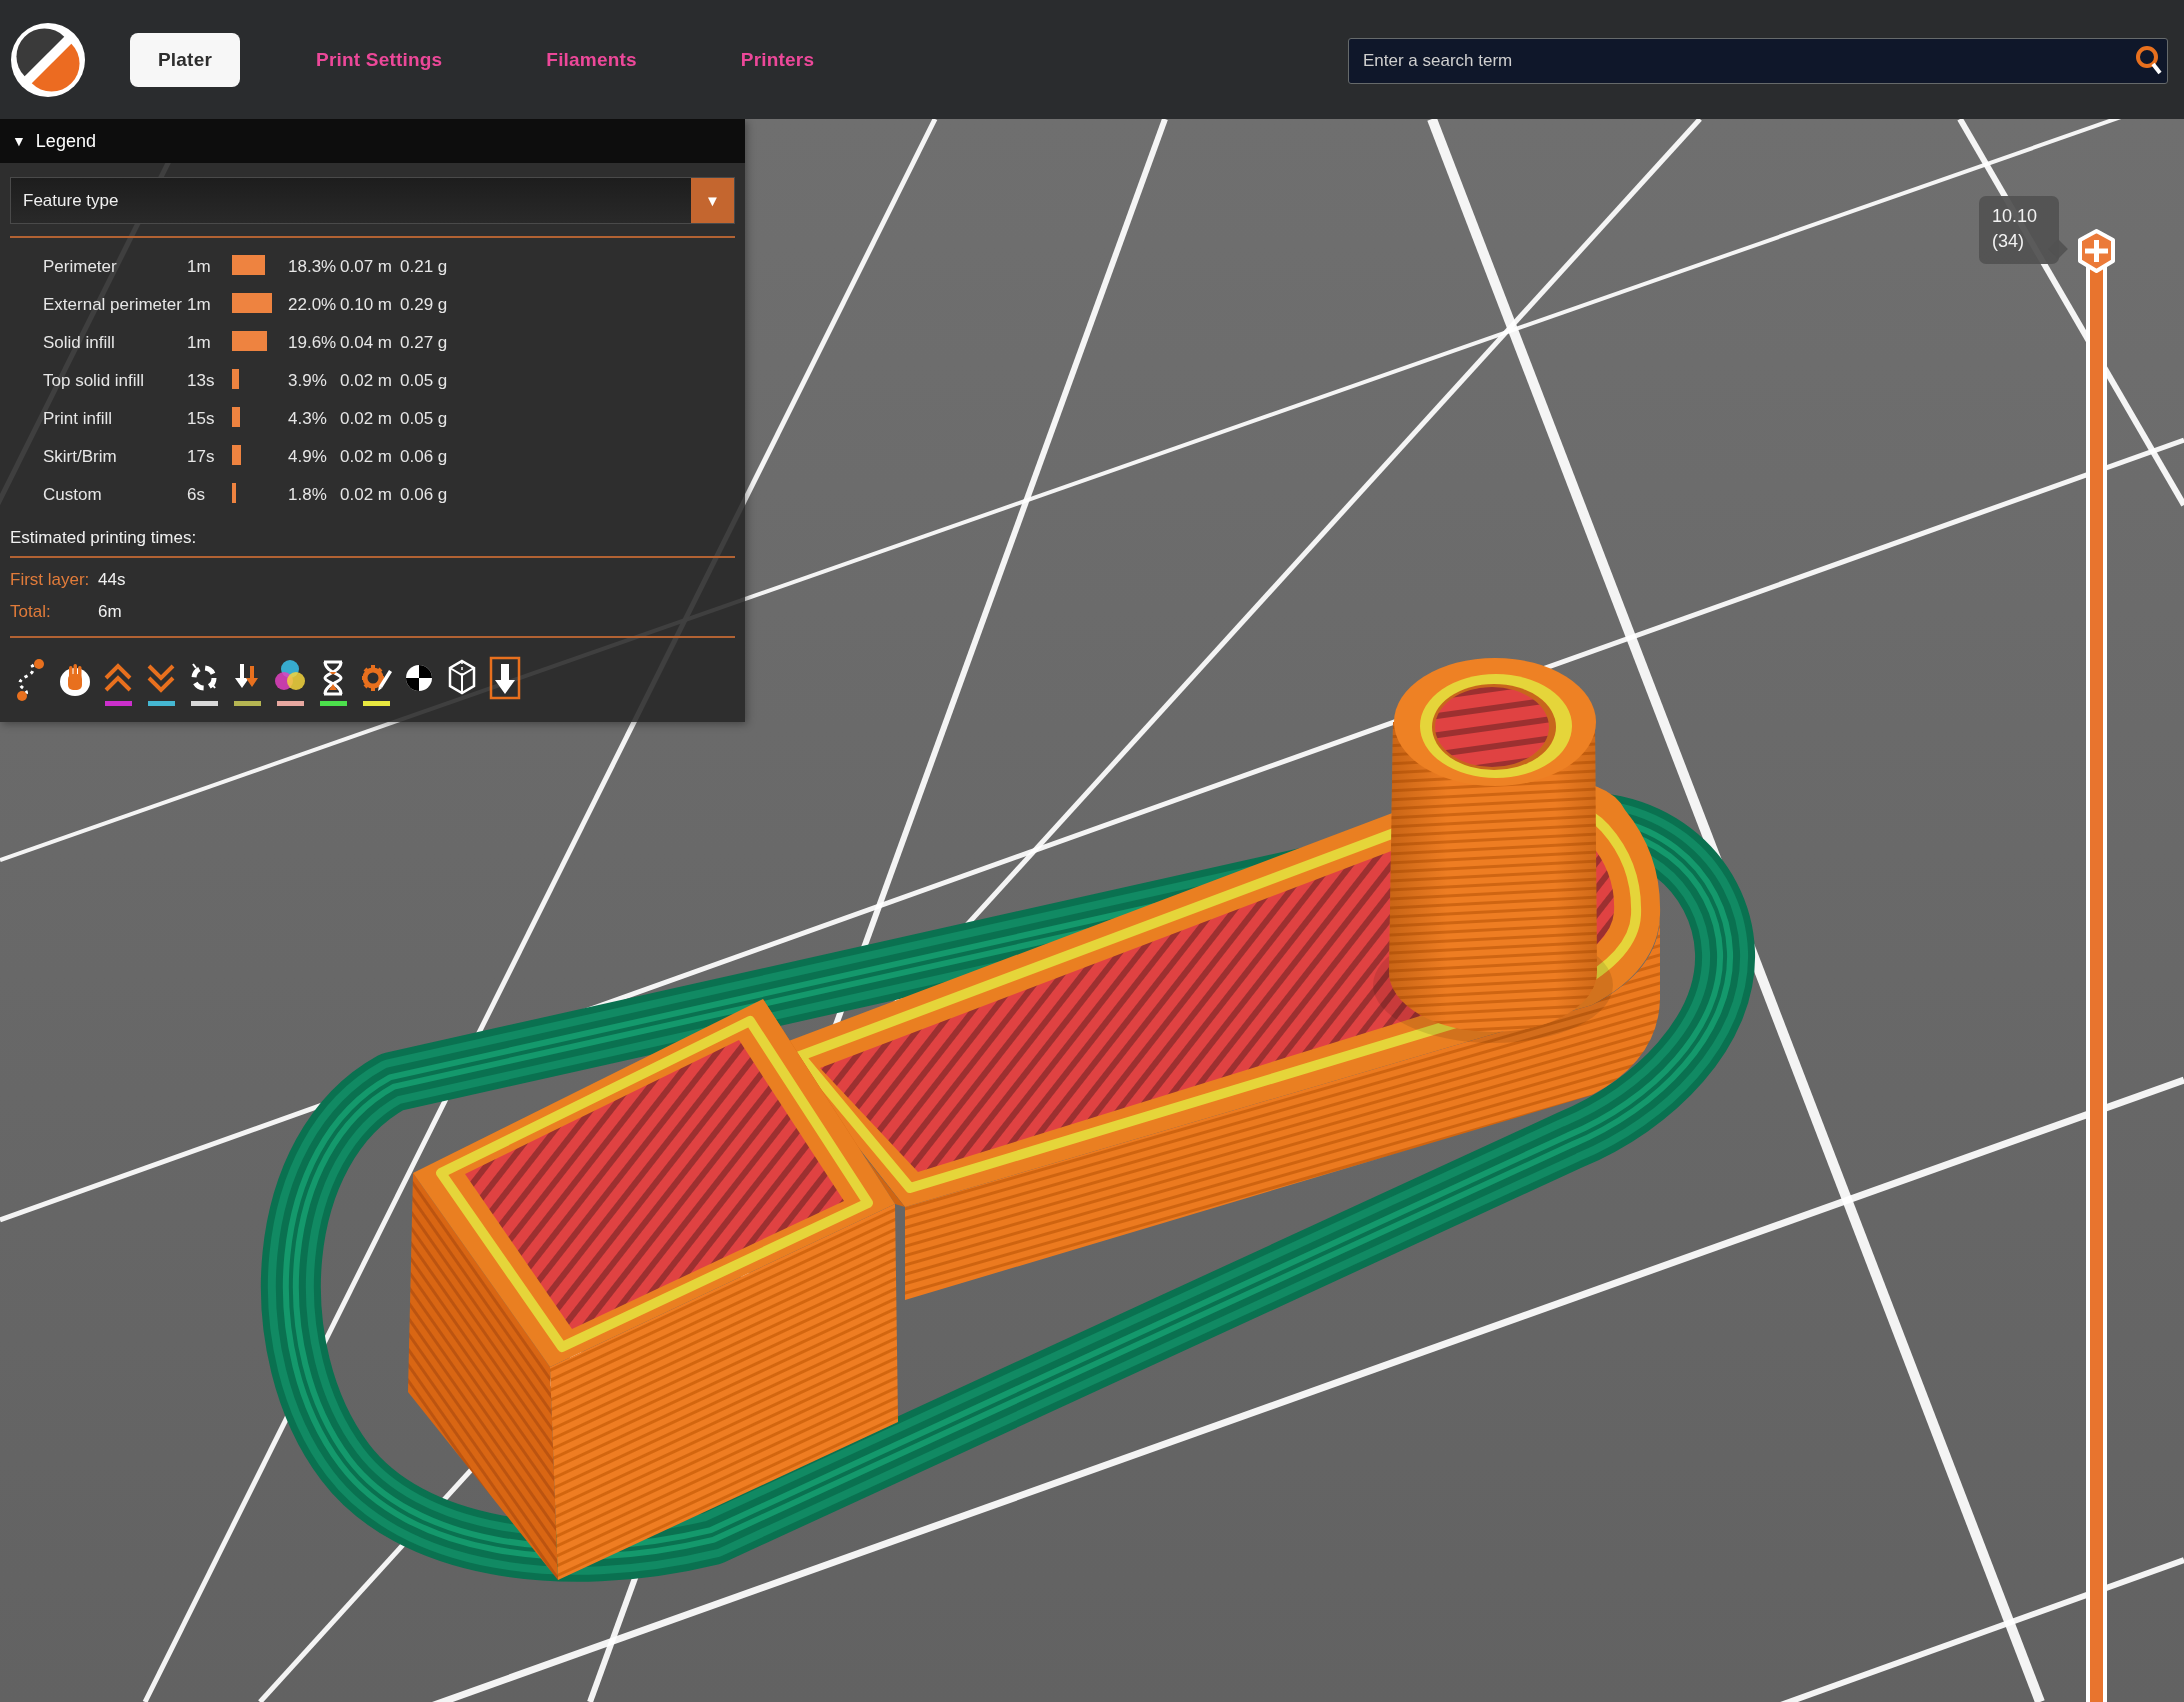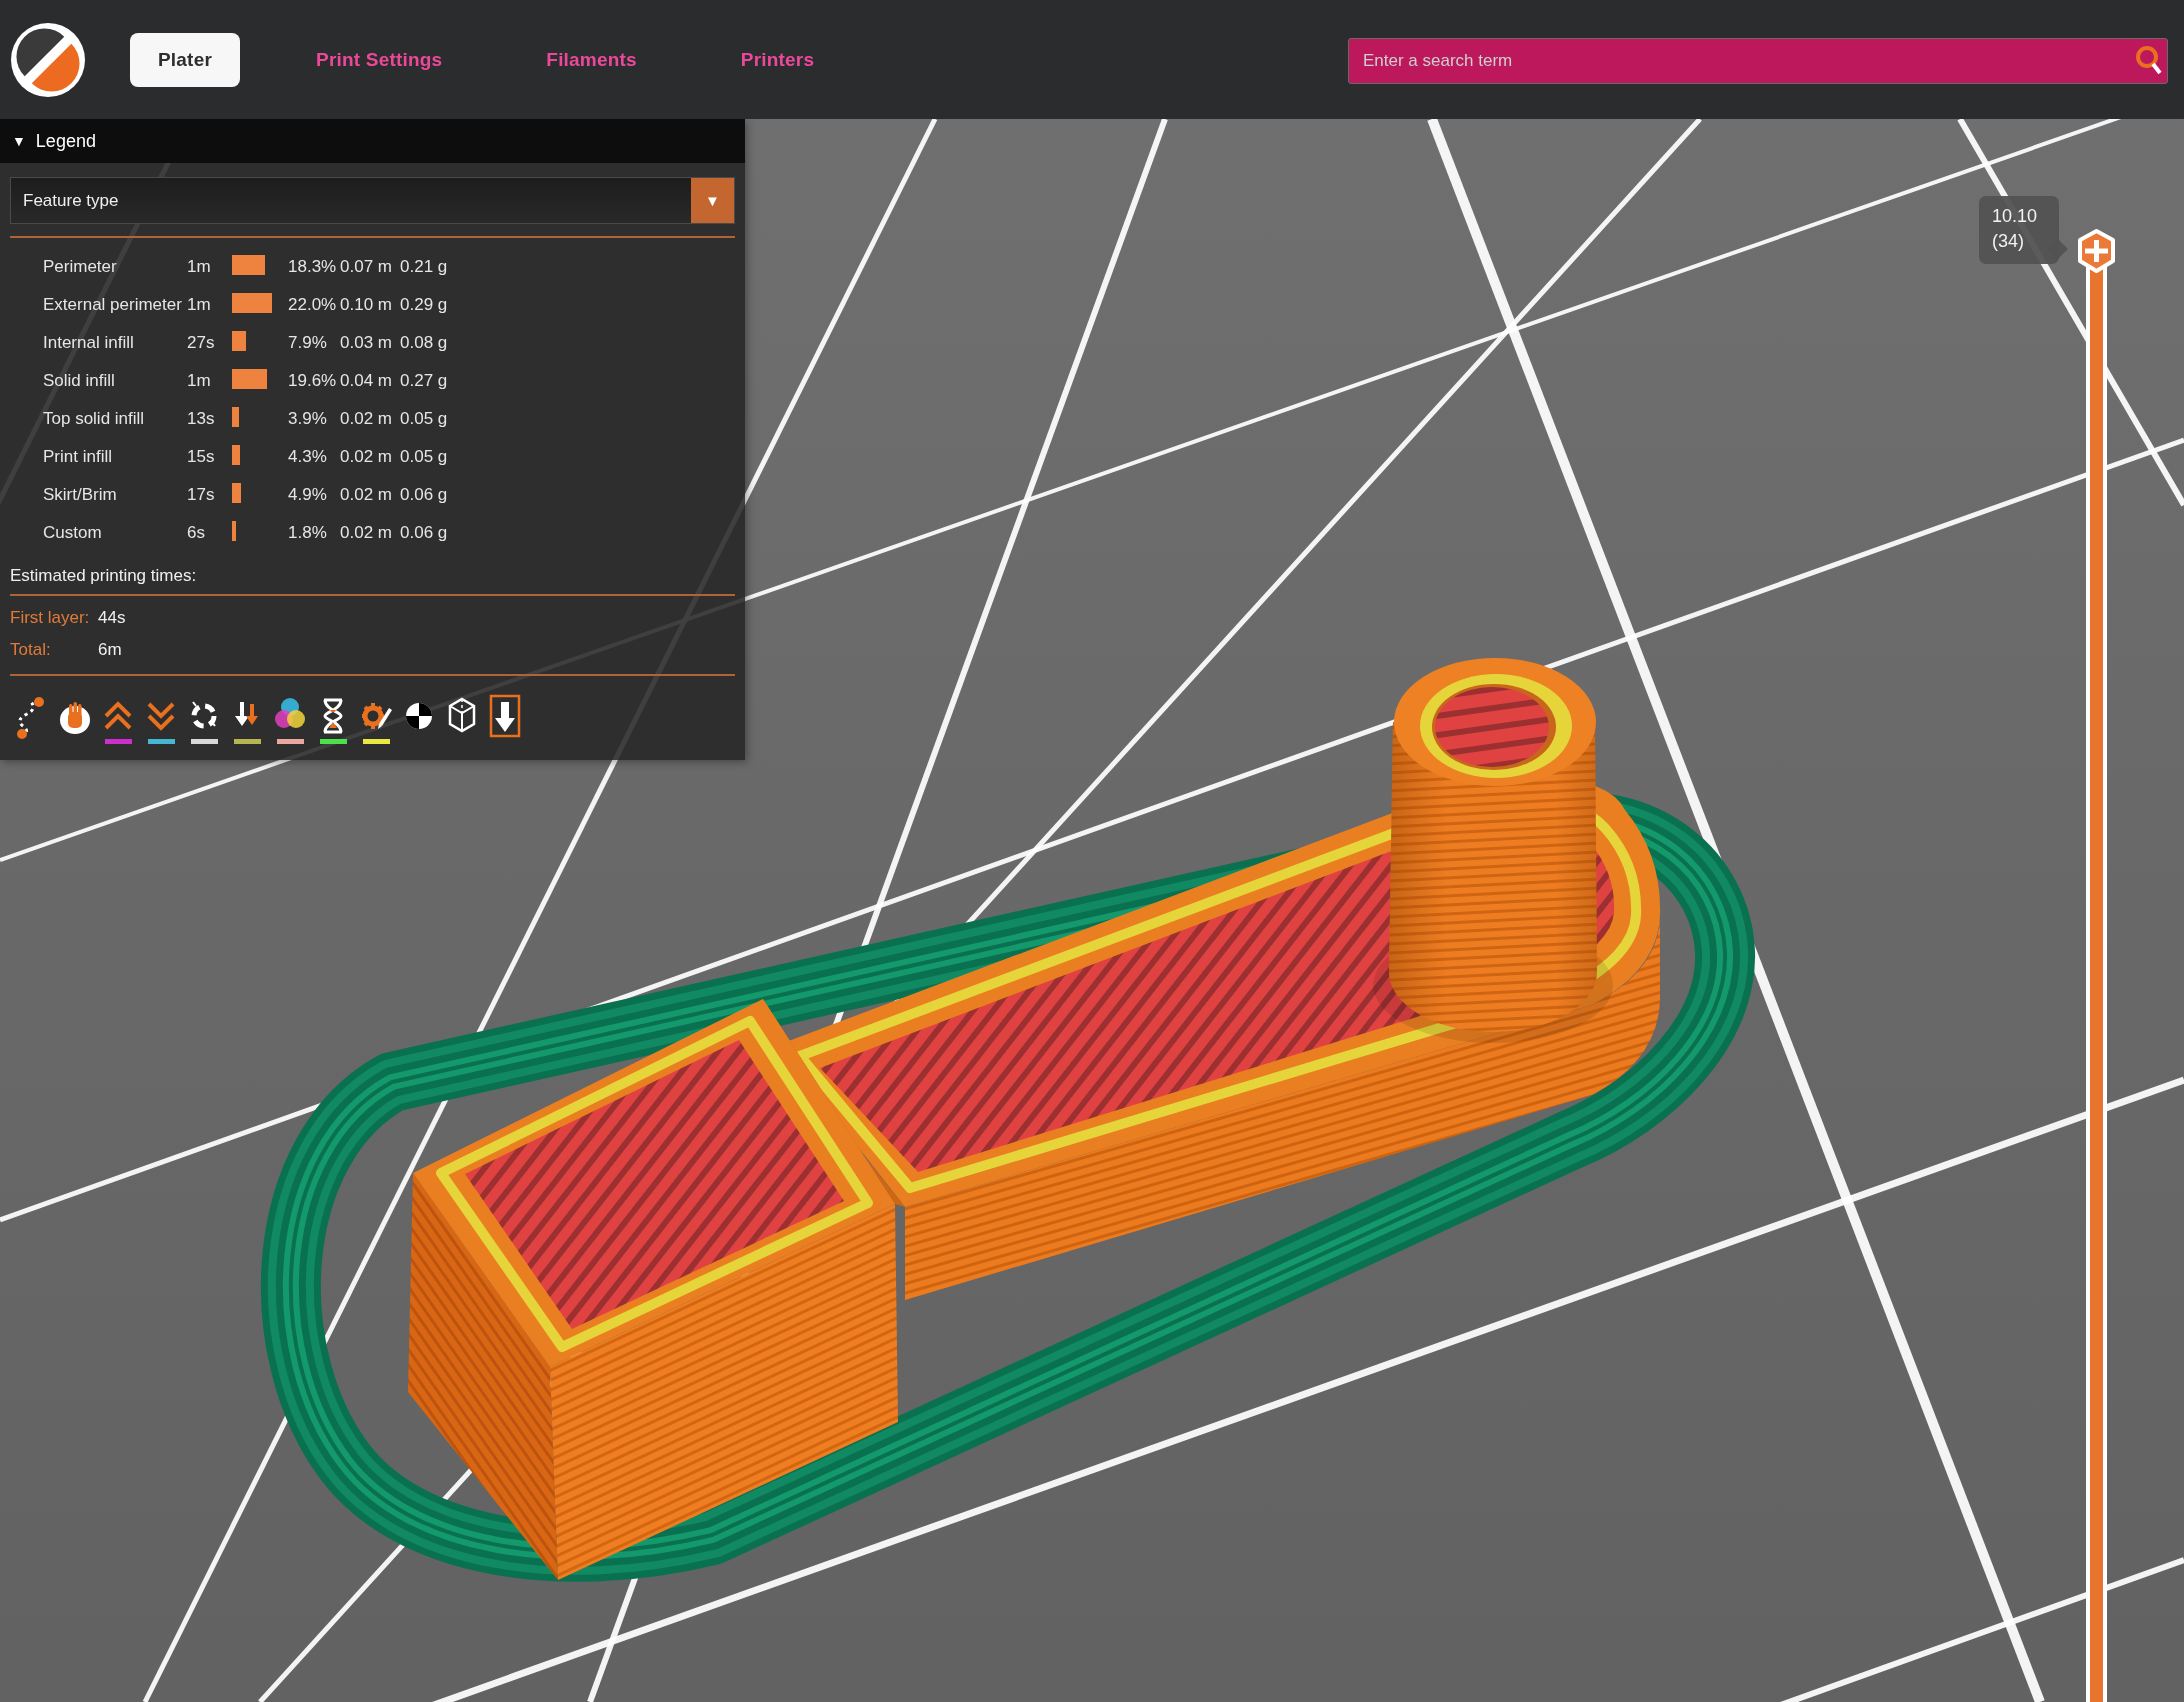--- a/index.html
+++ b/index.html
@@ -9,21 +9,21 @@
   #scene{position:absolute;left:0;top:0;width:2184px;height:1702px;display:block;}
   
   .topbar{position:absolute;left:0;top:0;width:2184px;height:119px;background:#2a2c2e;z-index:30;}
   .logo{position:absolute;left:10px;top:22px;width:76px;height:76px;}
   .tabs{position:absolute;left:130px;top:0;height:119px;display:flex;align-items:center;gap:16px;}
   .tab{color:#ec4899;font-size:19px;font-weight:600;letter-spacing:.2px;cursor:pointer;
        padding:16px 28px;border-radius:8px;}
   .tab.active{background:#f7f7f7;color:#2e2e2e;}
   .tab+.tab{margin-left:32px;}
   .search-wrap{position:absolute;left:1348px;top:38px;width:820px;height:46px;
-       background:#be185d;border:1px solid #666a6b;border-radius:3px;box-sizing:border-box;
+       background:#0f172a;border:1px solid #666a6b;border-radius:3px;box-sizing:border-box;
        display:flex;align-items:center;}
   .search-wrap input{flex:1;background:transparent;border:none;outline:none;color:#e8e8e8;
        font-size:17px;padding:0 14px;font-family:inherit;}
   .search-wrap input::placeholder{color:#cfcfcf;opacity:1;}
   .search-icon{width:30px;height:34px;margin-right:4px;flex:none;}
   
   .legend{position:absolute;left:0;top:119px;width:745px;background:rgba(37,37,37,0.88);
        z-index:20;color:#e6e6e6;box-shadow:2px 2px 8px rgba(0,0,0,.35);}
   .legend-header{height:44px;background:#0d0d0d;display:flex;align-items:center;color:#fff;}
   .legend-header .tri{margin:0 10px 0 12px;font-size:14px;color:#fff;}
@@ -206,29 +206,20 @@
           <div class="lrow">
             <span><span class="swatch" style="background:#f28235"></span></span>
             <span>External perimeter</span>
             <span>1m</span>
             <span><span class="pbar" style="width:39.6px;display:inline-block"></span></span>
             <span>22.0%</span>
             <span>0.10 m</span>
             <span>0.29 g</span>
           </div>
           <div class="lrow">
-            <span><span class="swatch" style="background:#ae2b24"></span></span>
-            <span>Internal infill</span>
-            <span>27s</span>
-            <span><span class="pbar" style="width:14.22px;display:inline-block"></span></span>
-            <span>7.9%</span>
-            <span>0.03 m</span>
-            <span>0.08 g</span>
-          </div>
-          <div class="lrow">
             <span><span class="swatch" style="background:#9c50d6"></span></span>
             <span>Solid infill</span>
             <span>1m</span>
             <span><span class="pbar" style="width:35.28px;display:inline-block"></span></span>
             <span>19.6%</span>
             <span>0.04 m</span>
             <span>0.27 g</span>
           </div>
           <div class="lrow">
             <span><span class="swatch" style="background:#ea3e3c"></span></span>

